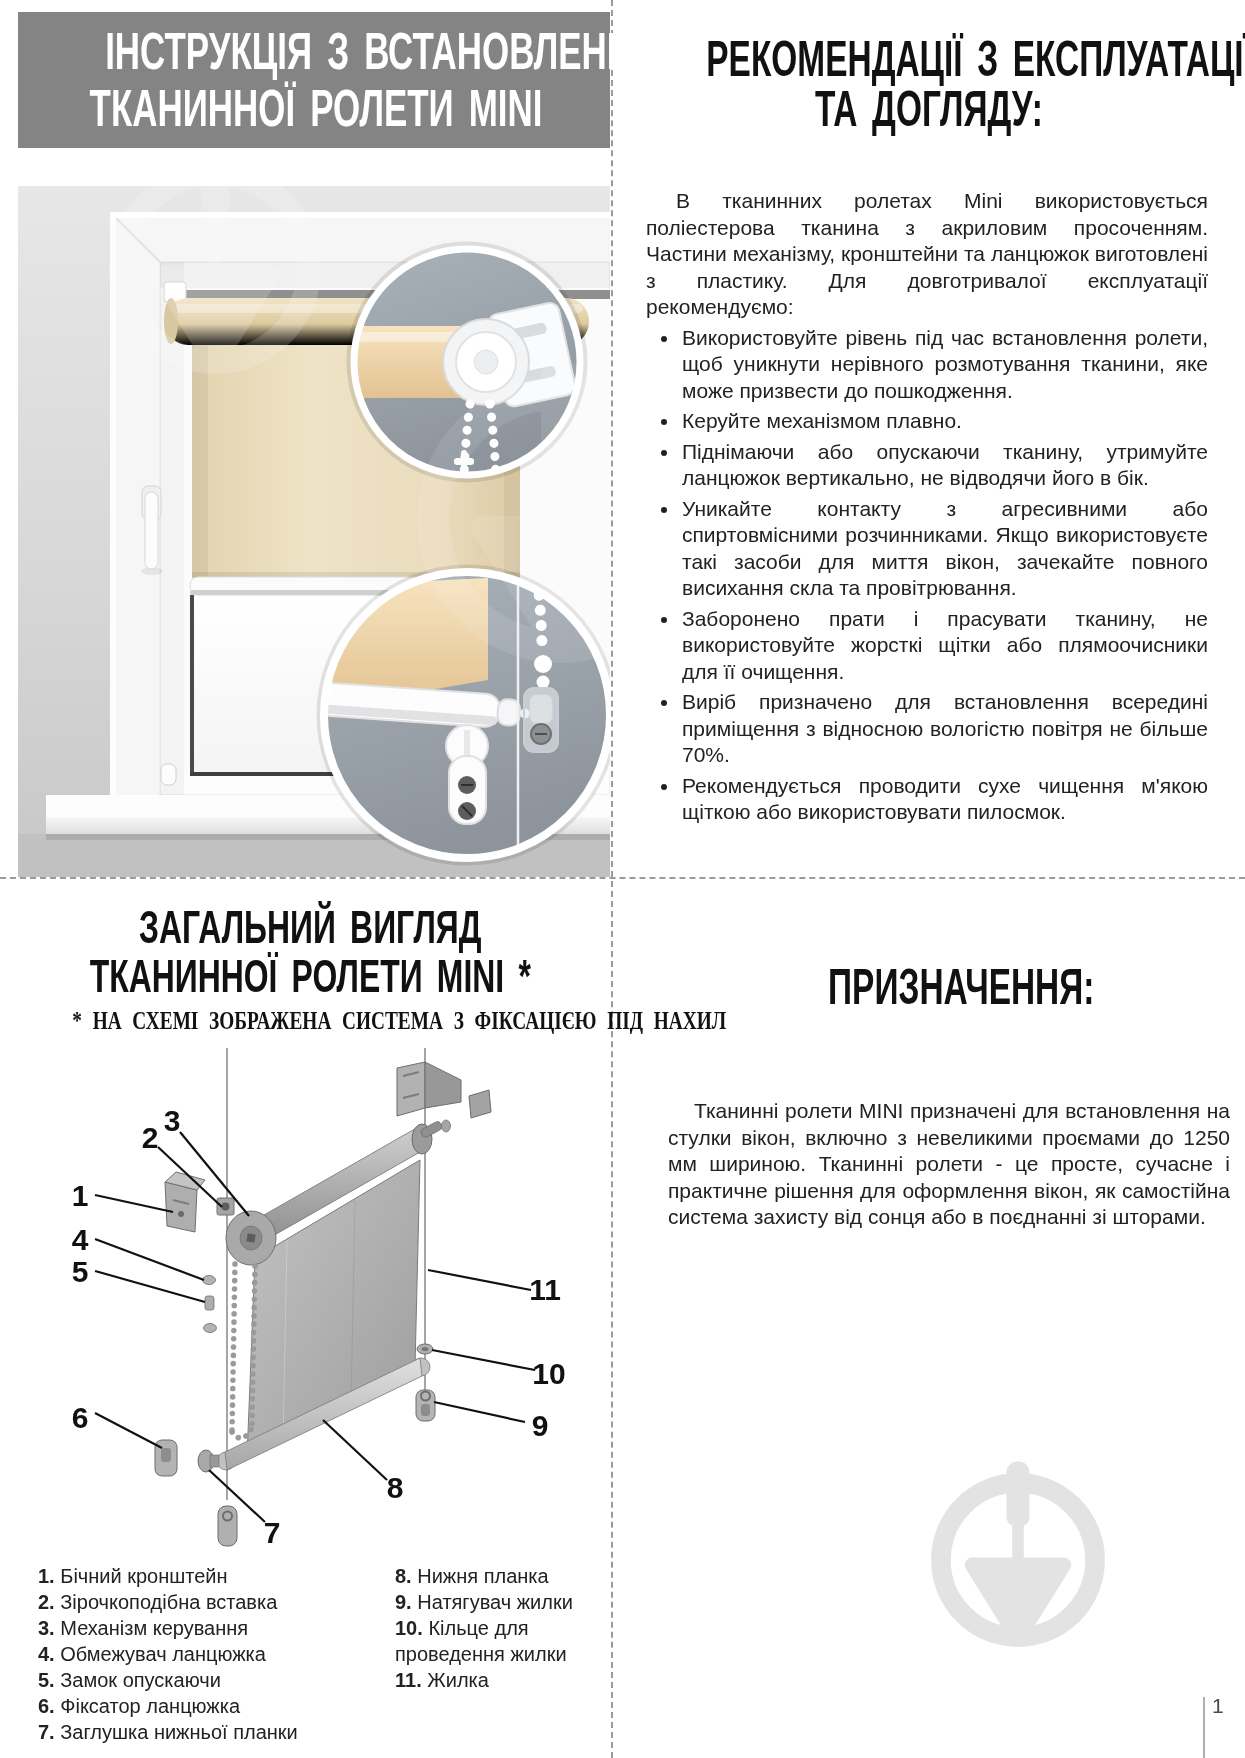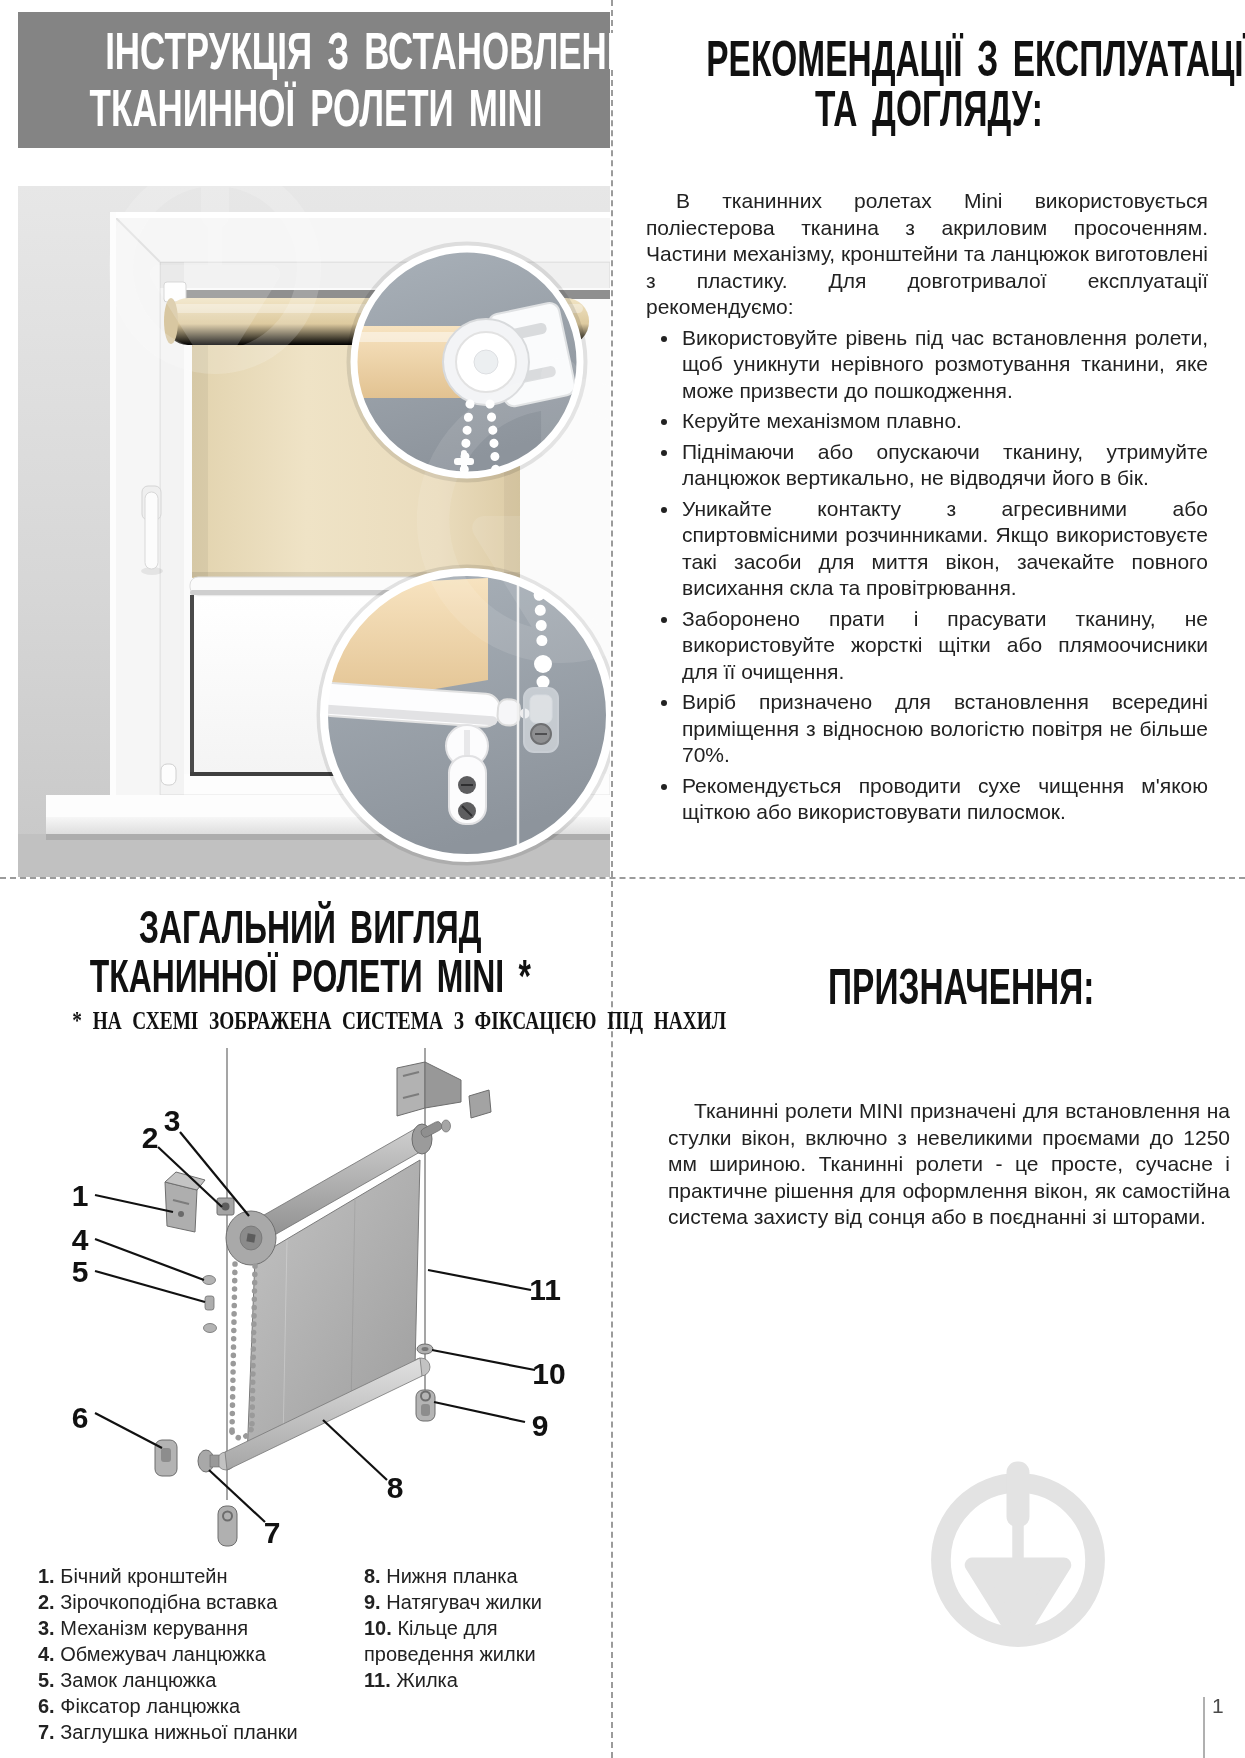--- a/index.html
+++ b/index.html
@@ -38,21 +38,21 @@
   .bl-head .ln{color:#111;font-size:42px;line-height:49px;}
   .bl-sub{position:absolute;left:10px;top:1008px;width:600px;}
   .bl-sub .ln{color:#111;font-size:23px;line-height:28px;font-family:Liberation Serif, serif;}
   .bl-sub .ln>span{transform:scale(0.84,1.05);}
 
   .diagram{position:absolute;left:25px;top:1040px;width:575px;height:520px;}
   .dnum{font-family:"Liberation Sans",sans-serif;font-weight:bold;font-size:30px;fill:#111;}
 
   .legend{position:absolute;font-size:20px;line-height:26px;color:#222;}
   .legend-col1{left:38px;top:1563px;width:335px;}
-  .legend-col2{left:364px;top:1563px;width:195px;}
+  .legend-col2{left:395px;top:1563px;width:195px;}
   .lnum{font-weight:bold;}
 
   
   .br-head{position:absolute;left:652px;top:926px;width:618px;margin-top:36px;}
   .br-head .ln{color:#111;font-size:44px;line-height:50px;}
   .br-body{position:absolute;left:646px;top:1098px;width:562px;font-size:21px;line-height:26.5px;margin-left:22px;}
   .br-body p{margin:0;text-align:justify;text-indent:26px;}
   .br-wm{position:absolute;left:928px;top:1438px;width:184px;height:240px;pointer-events:none;}
 
   
@@ -387,21 +387,21 @@
       <text class="dnum" x="524" y="333">10</text>
       <text class="dnum" x="520" y="249">11</text>
     </g>
   </svg>
 
   <div class="legend legend-col1">
     <div><span class="lnum">1.</span> <span>Бічний кронштейн</span></div>
     <div><span class="lnum">2.</span> <span>Зірочкоподібна вставка</span></div>
     <div><span class="lnum">3.</span> <span>Механізм керування</span></div>
     <div><span class="lnum">4.</span> <span>Обмежувач ланцюжка</span></div>
-    <div><span class="lnum">5.</span> <span>Замок ланцюжка</span></div>
+    <div><span class="lnum">5.</span> <span>Замок опускаючи</span></div>
     <div><span class="lnum">6.</span> <span>Фіксатор ланцюжка</span></div>
     <div><span class="lnum">7.</span> <span>Заглушка нижньої планки</span></div>
   </div>
   <div class="legend legend-col2">
     <div><span class="lnum">8.</span> <span>Нижня планка</span></div>
     <div><span class="lnum">9.</span> <span>Натягувач жилки</span></div>
     <div><span class="lnum">10.</span> <span>Кільце для проведення жилки</span></div>
     <div><span class="lnum">11.</span> <span>Жилка</span></div>
   </div>
 

